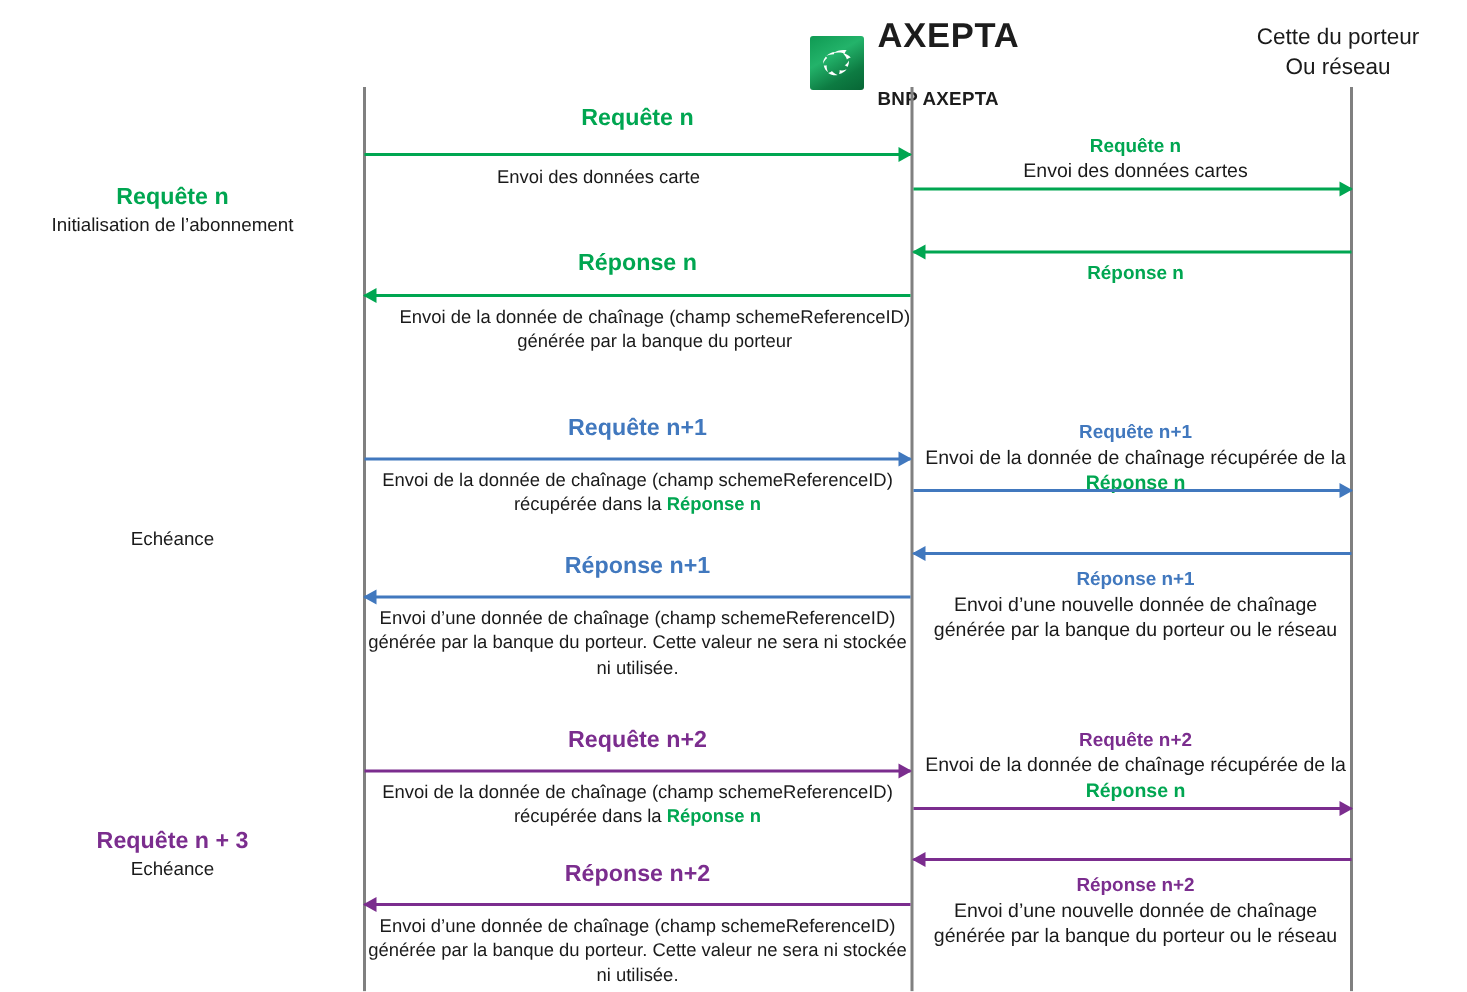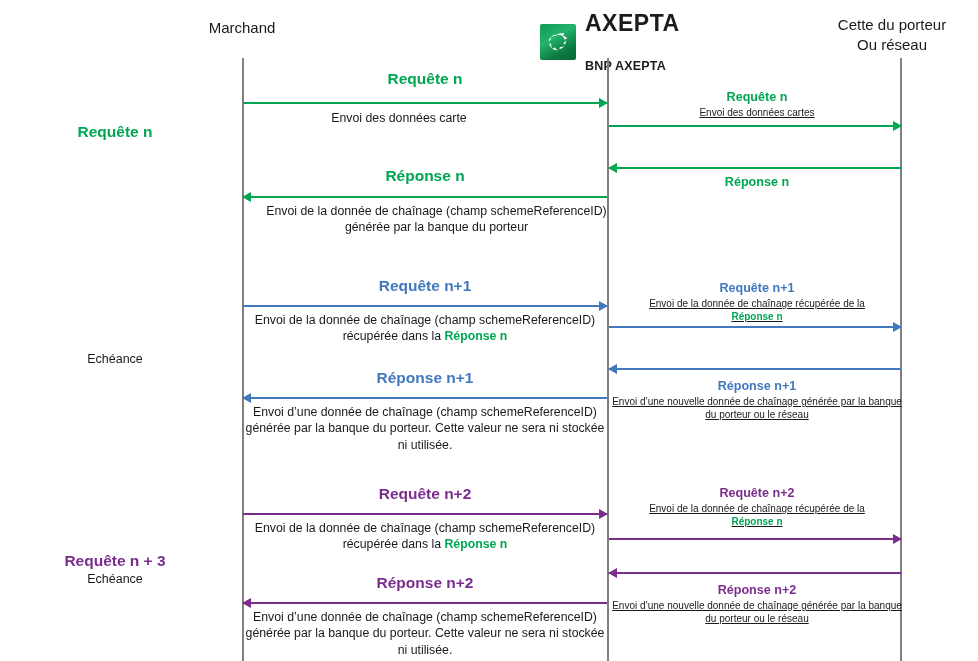--- a/index.html
+++ b/index.html
@@ -102,30 +102,29 @@
     font-weight: bold;
     line-height: 1.2;
   }
   .msg .body {
     color: #1a1a1a;
     line-height: 1.33;
   }
   .inner .title { font-size: 15.5px; margin-bottom: 3px; }
   .inner .body  { font-size: 12.3px; }
   .outer .title { font-size: 12.6px; margin-bottom: 1px; }
-  .outer .body  { font-size: 10px; line-height: 1.3; text-decoration: underline; }
+  .outer .body  { font-size: 13px; line-height: 1.3; }
 
   .ref-green { color: #00a651; font-weight: bold; }
 </style>
 </head>
 <body>
 
 <div id="page">
 
-  <div class="col-header" id="hdr-merchant">Marchand</div>
 
   <div id="logo-block">
     <div class="logo-mark">
       <svg width="36" height="36" viewBox="0 0 36 36" aria-hidden="true">
         <g fill="#ffffff">
           <path d="M24.5 9.5c-3.2-.6-6.6.2-8.8 1.9 2.6-.6 5.5-.5 7.6.5-.1-.9.4-1.8 1.2-2.4z"></path>
           <path d="M27.2 14.4c-1.3-1.6-3.3-2.6-5.3-2.9 1.3 1.2 2.3 2.7 2.7 4.2.7-.7 1.7-1.2 2.6-1.3z"></path>
           <path d="M24.9 20.6c.9-1.3 1.2-2.9 1-4.3-.6 1.3-1.6 2.5-2.8 3.2.7.2 1.4.6 1.8 1.1z"></path>
           <path d="M19.3 25.3c2.1-.4 4-1.6 5.1-3.2-1.4.7-3.1 1-4.7.8.2.8 0 1.7-.4 2.4z"></path>
           <path d="M12.1 24.6c1.8 1.3 4.2 1.8 6.3 1.4-1.5-.5-2.9-1.4-3.8-2.6-.6.6-1.6 1.1-2.5 1.2z"></path>
@@ -143,20 +142,21 @@
 
   <div class="col-header" id="hdr-bank">Cette du porteur
 Ou réseau</div>
 
   <div class="lifeline" id="lifeline-merchant"></div>
   <div class="lifeline" id="lifeline-axepta"></div>
   <div class="lifeline" id="lifeline-bank"></div>
 
   <div class="stage-label" style="top:122px">
     <div class="stage-title" style="color:#00a651">Requête n</div>
+    <div class="stage-sub">Initialisation de l’abonnement</div>
   </div>
 
   <div class="stage-label" style="top:351px">
     <div class="stage-sub">Echéance</div>
   </div>
 
   <div class="stage-label" style="top:551px">
     <div class="stage-title" style="color:#7b2d8e">Requête n + 3</div>
     <div class="stage-sub">Echéance</div>
   </div>

